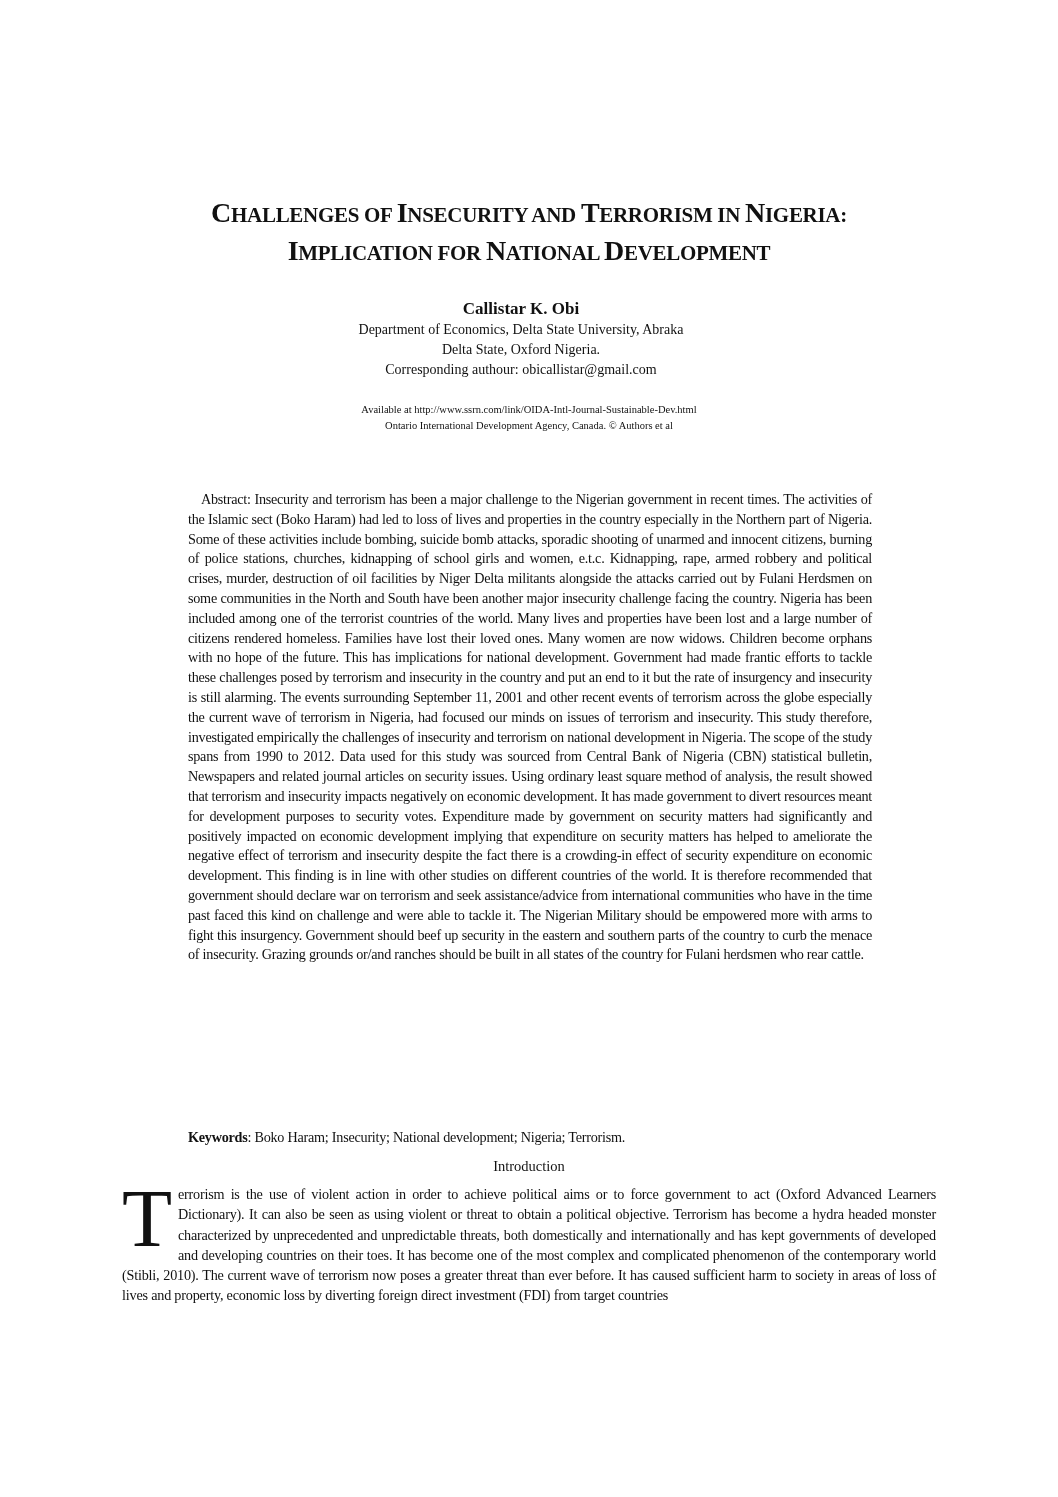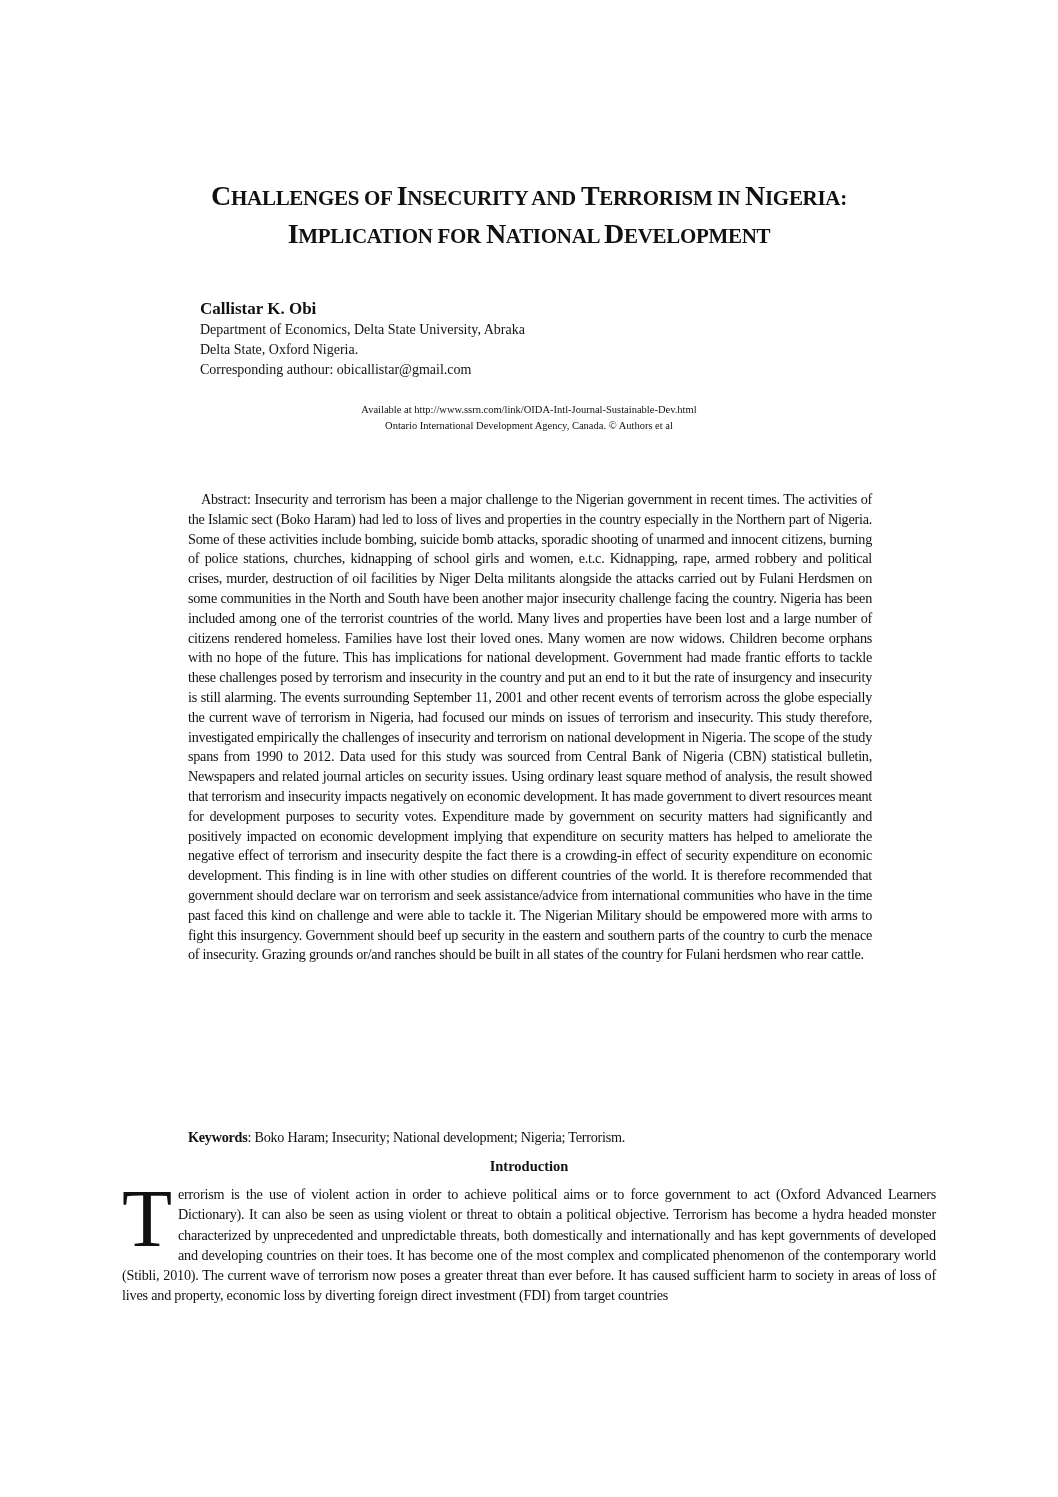--- a/index.html
+++ b/index.html
@@ -1,32 +1,32 @@
 <!DOCTYPE html>
 <html><head>
 <meta charset="utf-8">
 <style>
   html, body { margin: 0; padding: 0; background: #ffffff; }
   body { width: 1058px; height: 1497px; position: relative; overflow: hidden;
          font-family: "Liberation Serif", "DejaVu Serif", serif; color: #111; }
-  .title { position: absolute; left: 100px; width: 858px; top: 178px; text-align: center;
+  .title { position: absolute; left: 100px; width: 858px; top: 195px; text-align: center;
            font-weight: bold; font-size: 21px; line-height: 36px; letter-spacing: -0.3px; }
   .title .sc { font-size: 28px; }
-  .author-block { position: absolute; left: 200px; width: 658px; top: 298px; }
+  .author-block { position: absolute; left: 192px; width: 658px; top: 298px; text-align: center; }
   .author-name { font-weight: bold; font-size: 17px; line-height: 22px; }
   .author-line { font-size: 14px; line-height: 20px; }
   .pub-block { position: absolute; left: 200px; width: 658px; top: 402px; text-align: center;
                font-size: 10.5px; line-height: 16px; }
   .abstract { position: absolute; left: 188px; width: 684px; top: 490px;
               font-size: 14.2px; line-height: 19.8px; text-align: justify; letter-spacing: -0.25px; }
   .abstract b { font-weight: normal; margin-left: 13px; }
   .keywords { position: absolute; left: 188px; width: 684px; top: 1127px;
               font-size: 14.2px; line-height: 20px; letter-spacing: -0.25px; font-family: Liberation Serif, serif; }
   .section-heading { position: absolute; left: 100px; width: 858px; top: 1156px; text-align: center;
-                     font-weight: bold; font-size: 14.5px; line-height: 20px; }
+                     font-weight: normal; font-size: 14.5px; line-height: 20px; }
   .intro { position: absolute; left: 122px; width: 814px; top: 1184px;
            font-size: 14.2px; line-height: 20.3px; text-align: justify; letter-spacing: -0.2px; }
   .dropcap { float: left; font-size: 82px; line-height: 62px; height: 62px; margin: 4px 6px 0 0; padding: 0;
              font-family: "Liberation Serif", serif; }
 </style>
 </head>
 <body>
 
 <div class="title">
   <div>

